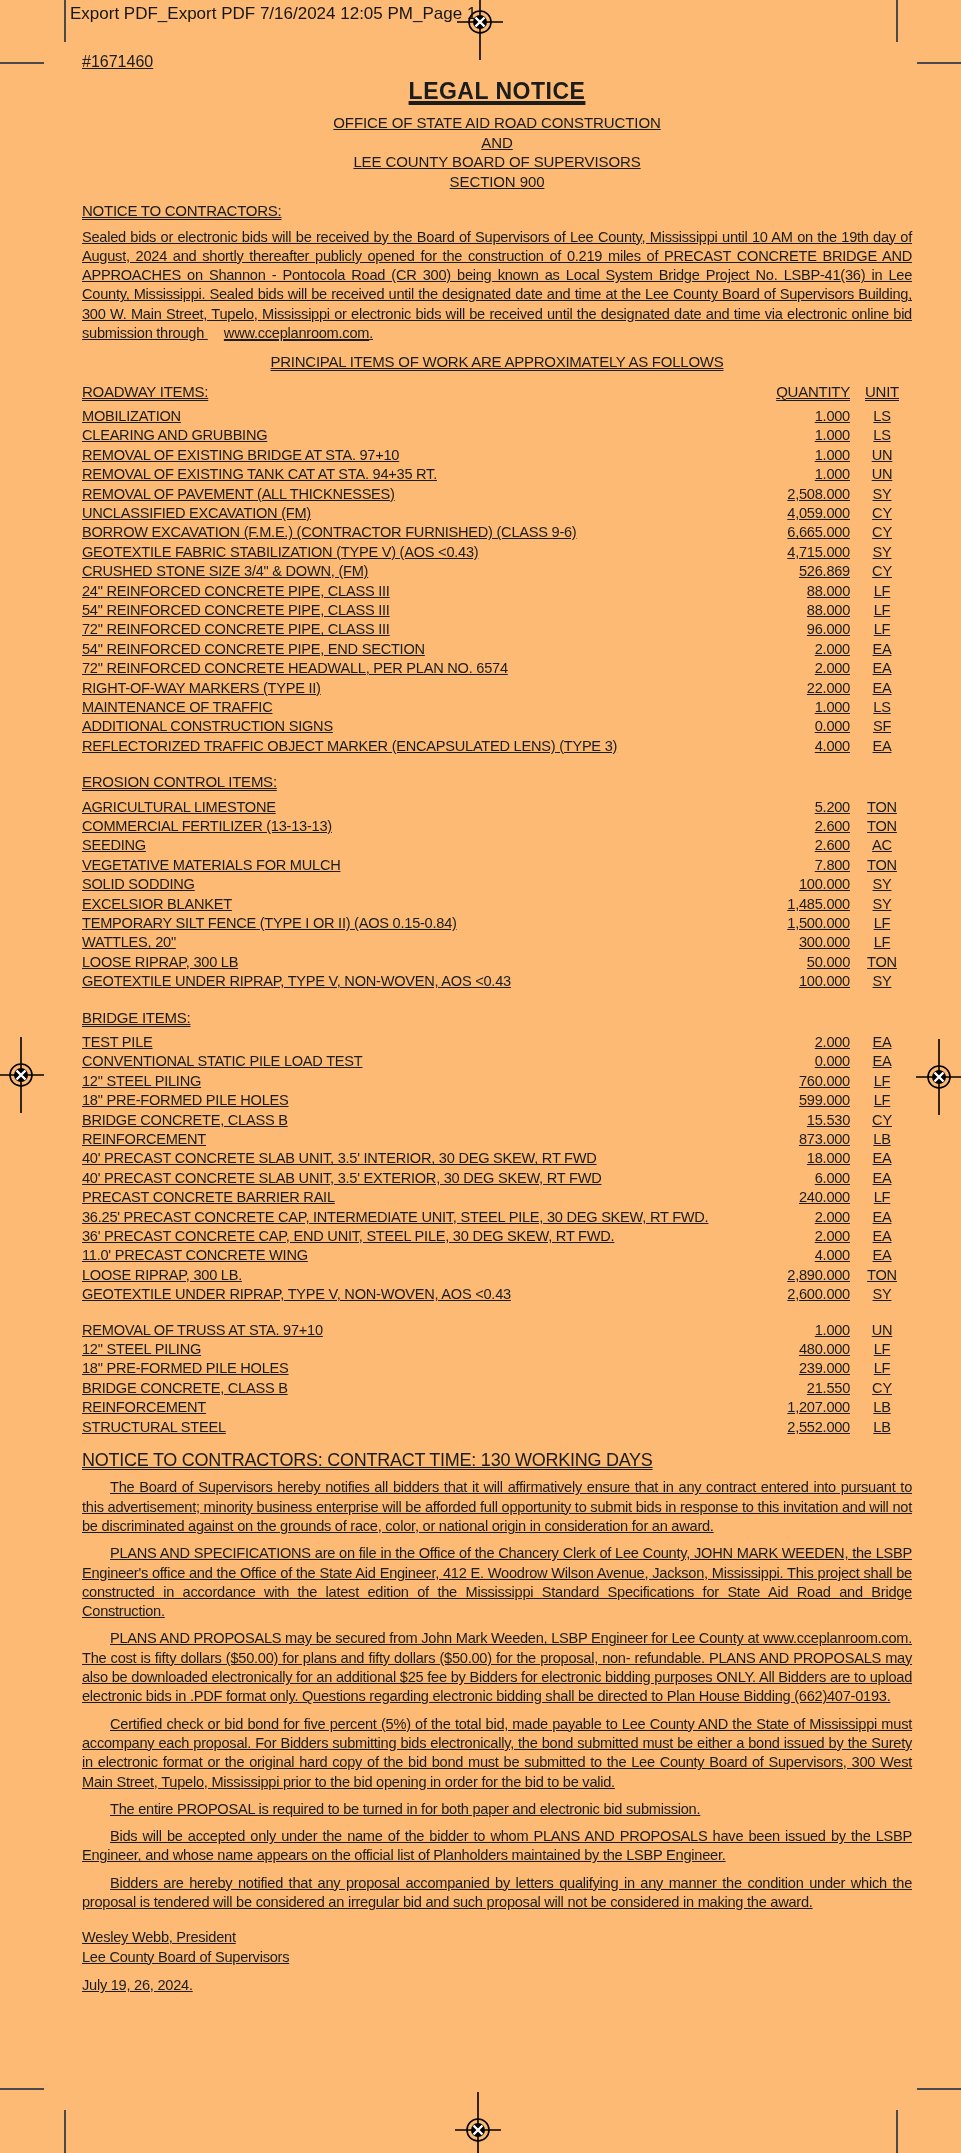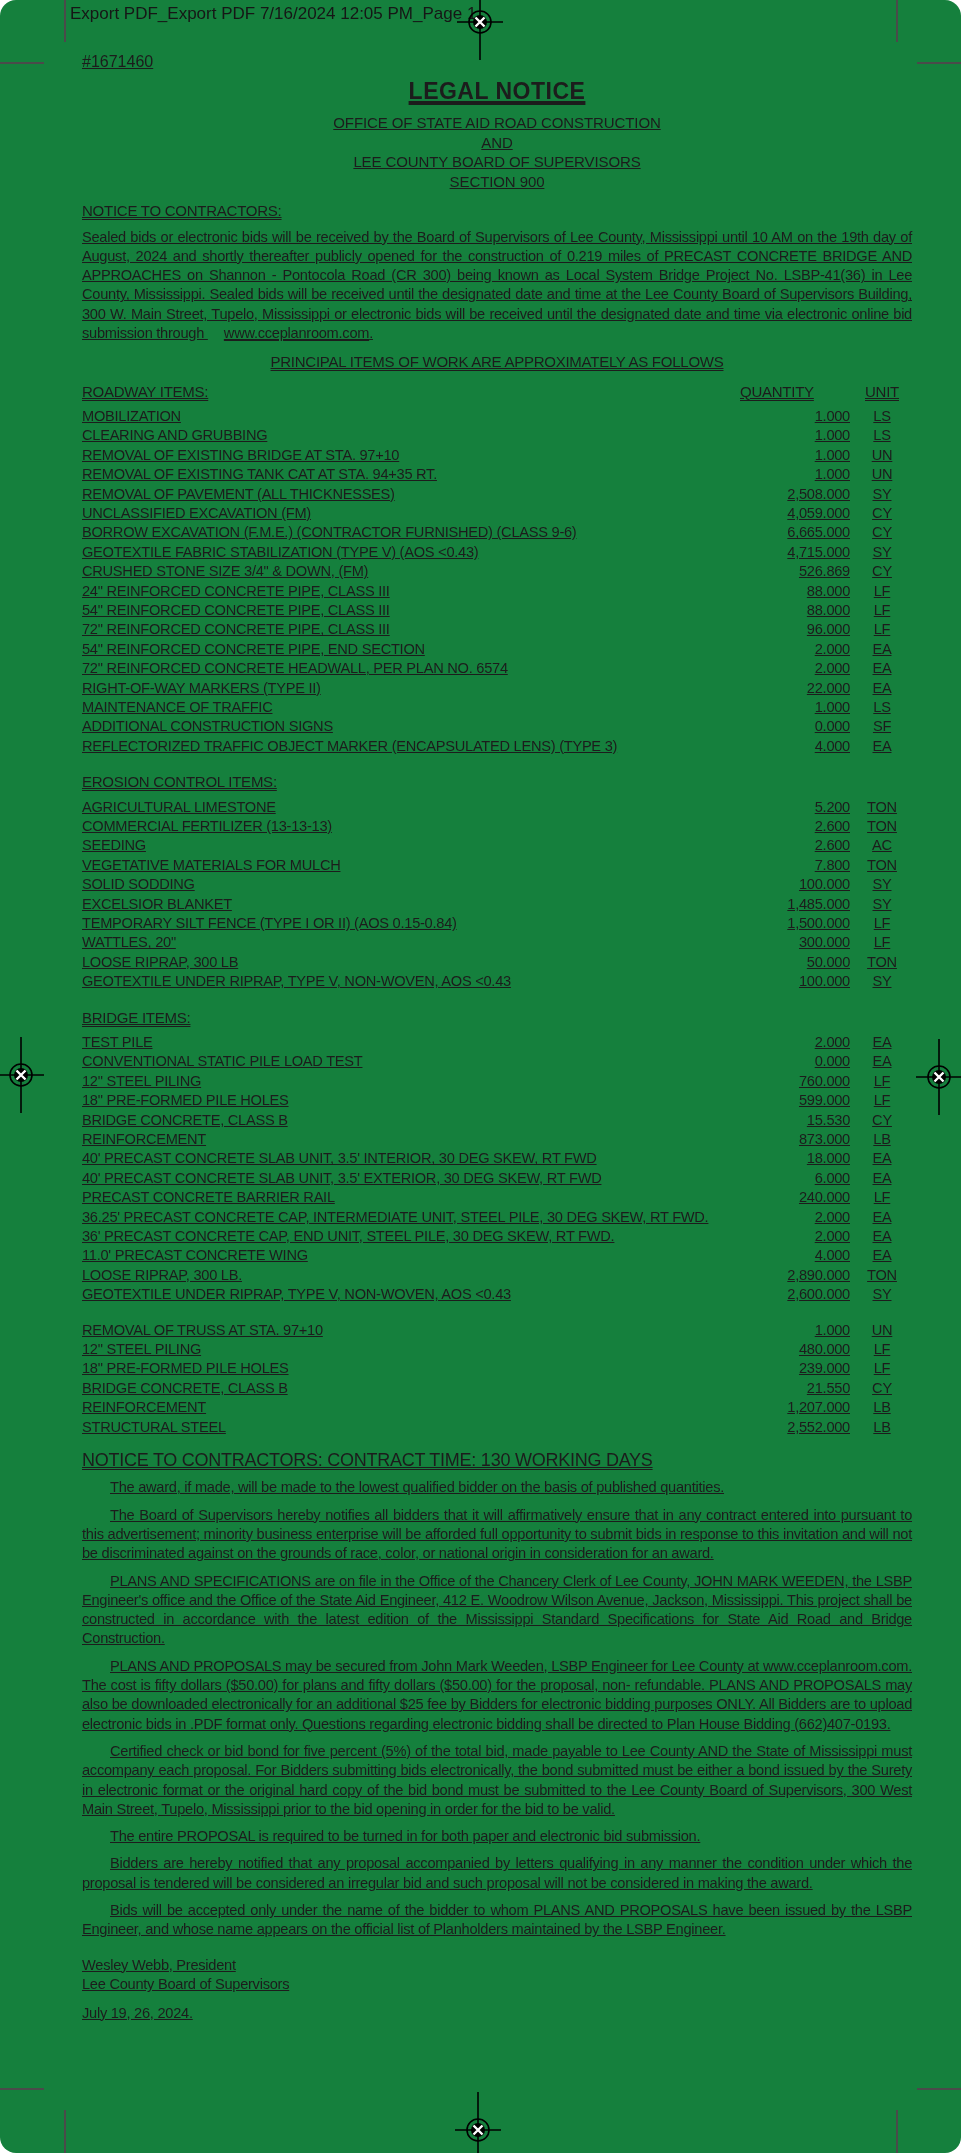--- a/index.html
+++ b/index.html
@@ -1,23 +1,22 @@
 <!DOCTYPE html>
 <html><head>
 <meta charset="utf-8">
 <style>
   html,body{margin:0;padding:0;background:#ffffff;}
   .page{
     position:relative;
     width:961px;height:2153px;
-    background:#15803d;
+    background:#fdba74;
     overflow:hidden;
     font-family:"Liberation Sans","DejaVu Sans",sans-serif;
     color:#1c1c1c;
-    border-radius:16px;
   }
   
   .print-header{
     position:absolute;left:70px;top:4px;
     font-size:17px;color:#161616;white-space:nowrap;
   }
   
   .crop{position:absolute;background:#4a4a4a;}
   .crop.v{width:2px;height:42px;}
   .crop.h{width:44px;height:2px;}
@@ -41,21 +40,21 @@
   .notice-heading{margin-top:10px;font-size:15px;}
   .intro{margin-top:7px;text-align:justify;}
   .intro .doc-link{text-decoration:underline;text-underline-offset:2px;margin-left:16px;}
   .principal-heading{margin-top:9px;text-align:center;font-size:15px;}
   
   .section{margin-top:16px;}
   .section:first-of-type{margin-top:10px;}
   .section-head-row{display:flex;align-items:baseline;font-size:15px;}
   .section-head-row .sh{text-decoration:underline;text-underline-offset:3px;}
   .section-head-row .spacer{flex:1;}
-  .col-qty{width:110px;text-align:left;}
+  .col-qty{width:110px;text-align:right;}
   .col-unit{width:60px;text-align:center;margin-left:2px;}
   .section-rows{margin-top:6px;}
   .item-row{display:flex;line-height:19.4px;}
   .item-row .desc{flex:1;white-space:nowrap;overflow:hidden;}
   .item-row .qty{width:110px;text-align:right;}
   .item-row .unit{width:60px;text-align:center;margin-left:2px;}
   
   .contract-heading{margin-top:14px;font-size:18px;}
   .body-par{margin-top:8px;text-align:justify;text-indent:28px;}
   .signature{margin-top:16px;line-height:19.5px;}
@@ -402,28 +401,27 @@
               <span class="qty">2,552.000</span>
               <span class="unit">LB</span>
             </div>
           </div>
         </div>
       </div>
 
     <div class="contract-heading heading-underline">NOTICE TO CONTRACTORS: CONTRACT TIME: 130 WORKING DAYS</div>
 
     <div>
-        <div class="body-par">The award, if made, will be made to the lowest qualified bidder on the basis of published quantities.</div>
         <div class="body-par">The Board of Supervisors hereby notifies all bidders that it will affirmatively ensure that in any contract entered into pursuant to this advertisement; minority business enterprise will be afforded full opportunity to submit bids in response to this invitation and will not be discriminated against on the grounds of race, color, or national origin in consideration for an award.</div>
         <div class="body-par">PLANS AND SPECIFICATIONS are on file in the Office of the Chancery Clerk of Lee County, JOHN MARK WEEDEN, the LSBP Engineer's office and the Office of the State Aid Engineer, 412 E. Woodrow Wilson Avenue, Jackson, Mississippi. This project shall be constructed in accordance with the latest edition of the Mississippi Standard Specifications for State Aid Road and Bridge Construction.</div>
         <div class="body-par">PLANS AND PROPOSALS may be secured from John Mark Weeden, LSBP Engineer for Lee County at www.cceplanroom.com. The cost is fifty dollars ($50.00) for plans and fifty dollars ($50.00) for the proposal, non- refundable. PLANS AND PROPOSALS may also be downloaded electronically for an additional $25 fee by Bidders for electronic bidding purposes ONLY. All Bidders are to upload electronic bids in .PDF format only. Questions regarding electronic bidding shall be directed to Plan House Bidding (662)407-0193.</div>
         <div class="body-par">Certified check or bid bond for five percent (5%) of the total bid, made payable to Lee County AND the State of Mississippi must accompany each proposal. For Bidders submitting bids electronically, the bond submitted must be either a bond issued by the Surety in electronic format or the original hard copy of the bid bond must be submitted to the Lee County Board of Supervisors, 300 West Main Street, Tupelo, Mississippi prior to the bid opening in order for the bid to be valid.</div>
         <div class="body-par">The entire PROPOSAL is required to be turned in for both paper and electronic bid submission.</div>
+        <div class="body-par">Bids will be accepted only under the name of the bidder to whom PLANS AND PROPOSALS have been issued by the LSBP Engineer, and whose name appears on the official list of Planholders maintained by the LSBP Engineer.</div>
         <div class="body-par">Bidders are hereby notified that any proposal accompanied by letters qualifying in any manner the condition under which the proposal is tendered will be considered an irregular bid and such proposal will not be considered in making the award.</div>
-        <div class="body-par">Bids will be accepted only under the name of the bidder to whom PLANS AND PROPOSALS have been issued by the LSBP Engineer, and whose name appears on the official list of Planholders maintained by the LSBP Engineer.</div>
       </div>
 
     <div class="signature">
       <div>Wesley Webb, President</div>
       <div>Lee County Board of Supervisors</div>
     </div>
     <div class="notice-date">July 19, 26, 2024.</div>
 
   </div>
 </div>

